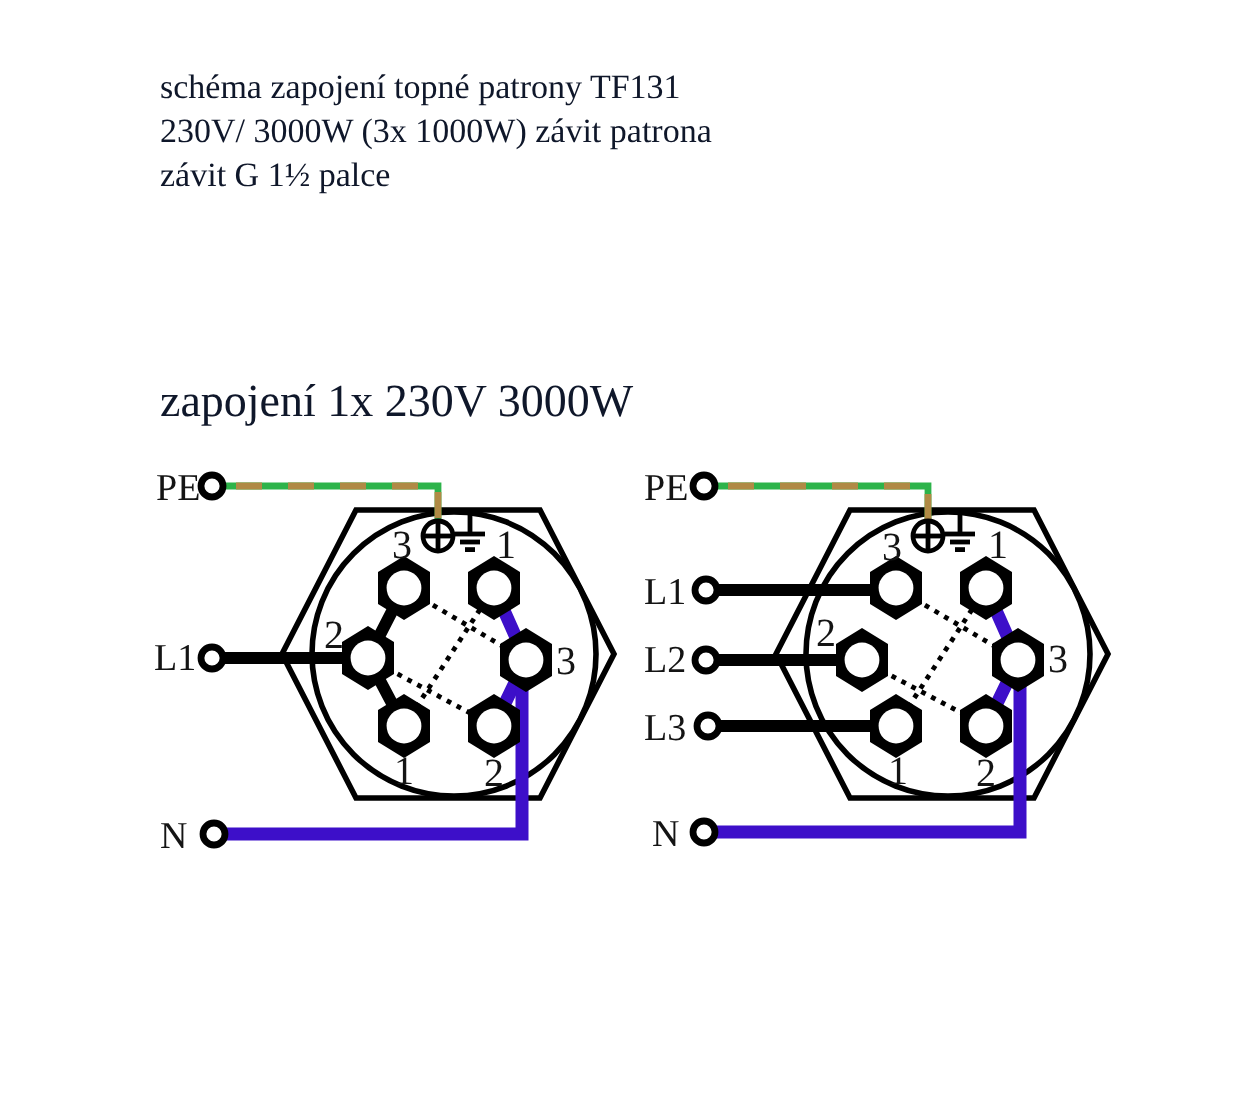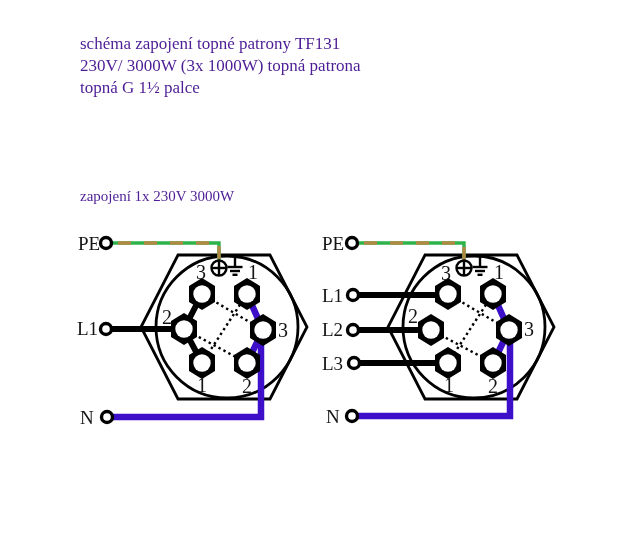--- a/index.html
+++ b/index.html
@@ -1,21 +1,21 @@
 <!DOCTYPE html>
 <html><head>
 <meta charset="utf-8">
 <style>
   html,body{margin:0;padding:0;background:#fff;}
   .canvas{
     position:relative;width:620px;height:538px;background:#ffffff;
-    font-family:"Liberation Serif", serif;color:#4c1d95;overflow:hidden;
+    font-family:"Liberation Serif", serif;color:#0f172a;overflow:hidden;
   }
   .title-block{position:absolute;left:80px;top:33px;font-size:17px;line-height:22px;}
-  .subtitle{position:absolute;top:188px;font-size:15px;}
+  .subtitle{position:absolute;top:188px;font-size:23px;}
   .subtitle.left{left:80px;}
   .subtitle.right{left:324px;}
   svg{position:absolute;left:0;top:0;font-family:"Liberation Serif", serif;}
   .outline{fill:none;stroke:#000;stroke-width:2.8;}
   .dotted{fill:none;stroke:#000;stroke-width:2.4;stroke-dasharray:2.4 3.2;}
   .wire-black{fill:none;stroke:#000;stroke-width:6;}
   .wire-blue{fill:none;stroke-width:6.5;}
   .wire-pe{fill:none;stroke-width:3.4;}
   .wire-pe-dash{fill:none;stroke-width:3.4;stroke-dasharray:13 13;stroke-dashoffset:-6;}
   .terminal-hex{fill:#000;}
@@ -26,22 +26,22 @@
   .num{font-size:20px;fill:#141414;}
   .lbl{font-size:19px;fill:#141414;}
 </style>
 </head>
 <body>
 
 <div class="canvas">
 
   <div class="title-block">
     <div>schéma zapojení topné patrony TF131</div>
-    <div>230V/ 3000W (3x 1000W) topná patrona</div>
-    <div>topná G 1½ palce</div>
+    <div>230V/ 3000W (3x 1000W) závit patrona</div>
+    <div>závit G 1½ palce</div>
   </div>
 
   <div class="subtitle left">zapojení 1x 230V 3000W</div>
 
   <svg width="620" height="550" viewBox="0 0 620 550">
 
     <g>
 
       <polygon class="outline" points="178,255 270,255 307,327 270,399 178,399 141,327"></polygon>
       <circle class="outline" cx="227" cy="327" r="71"></circle>

